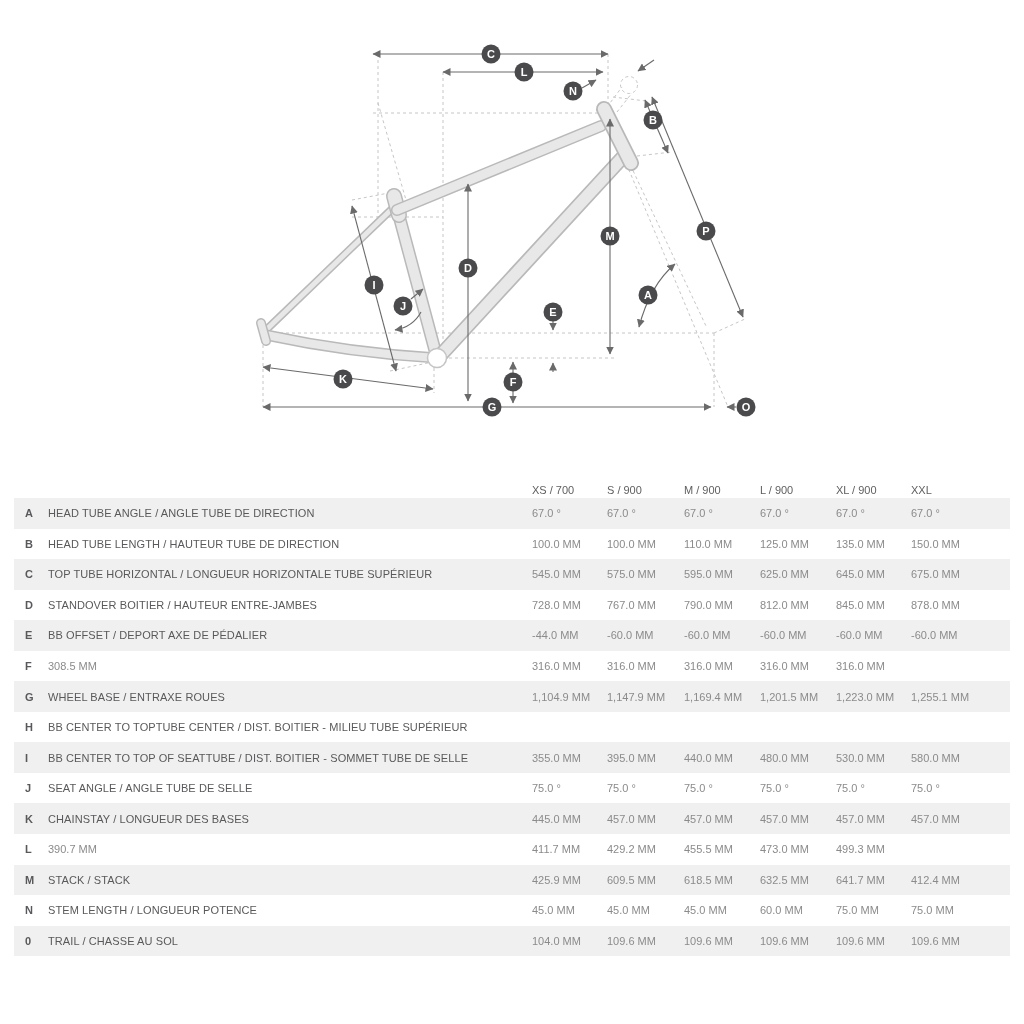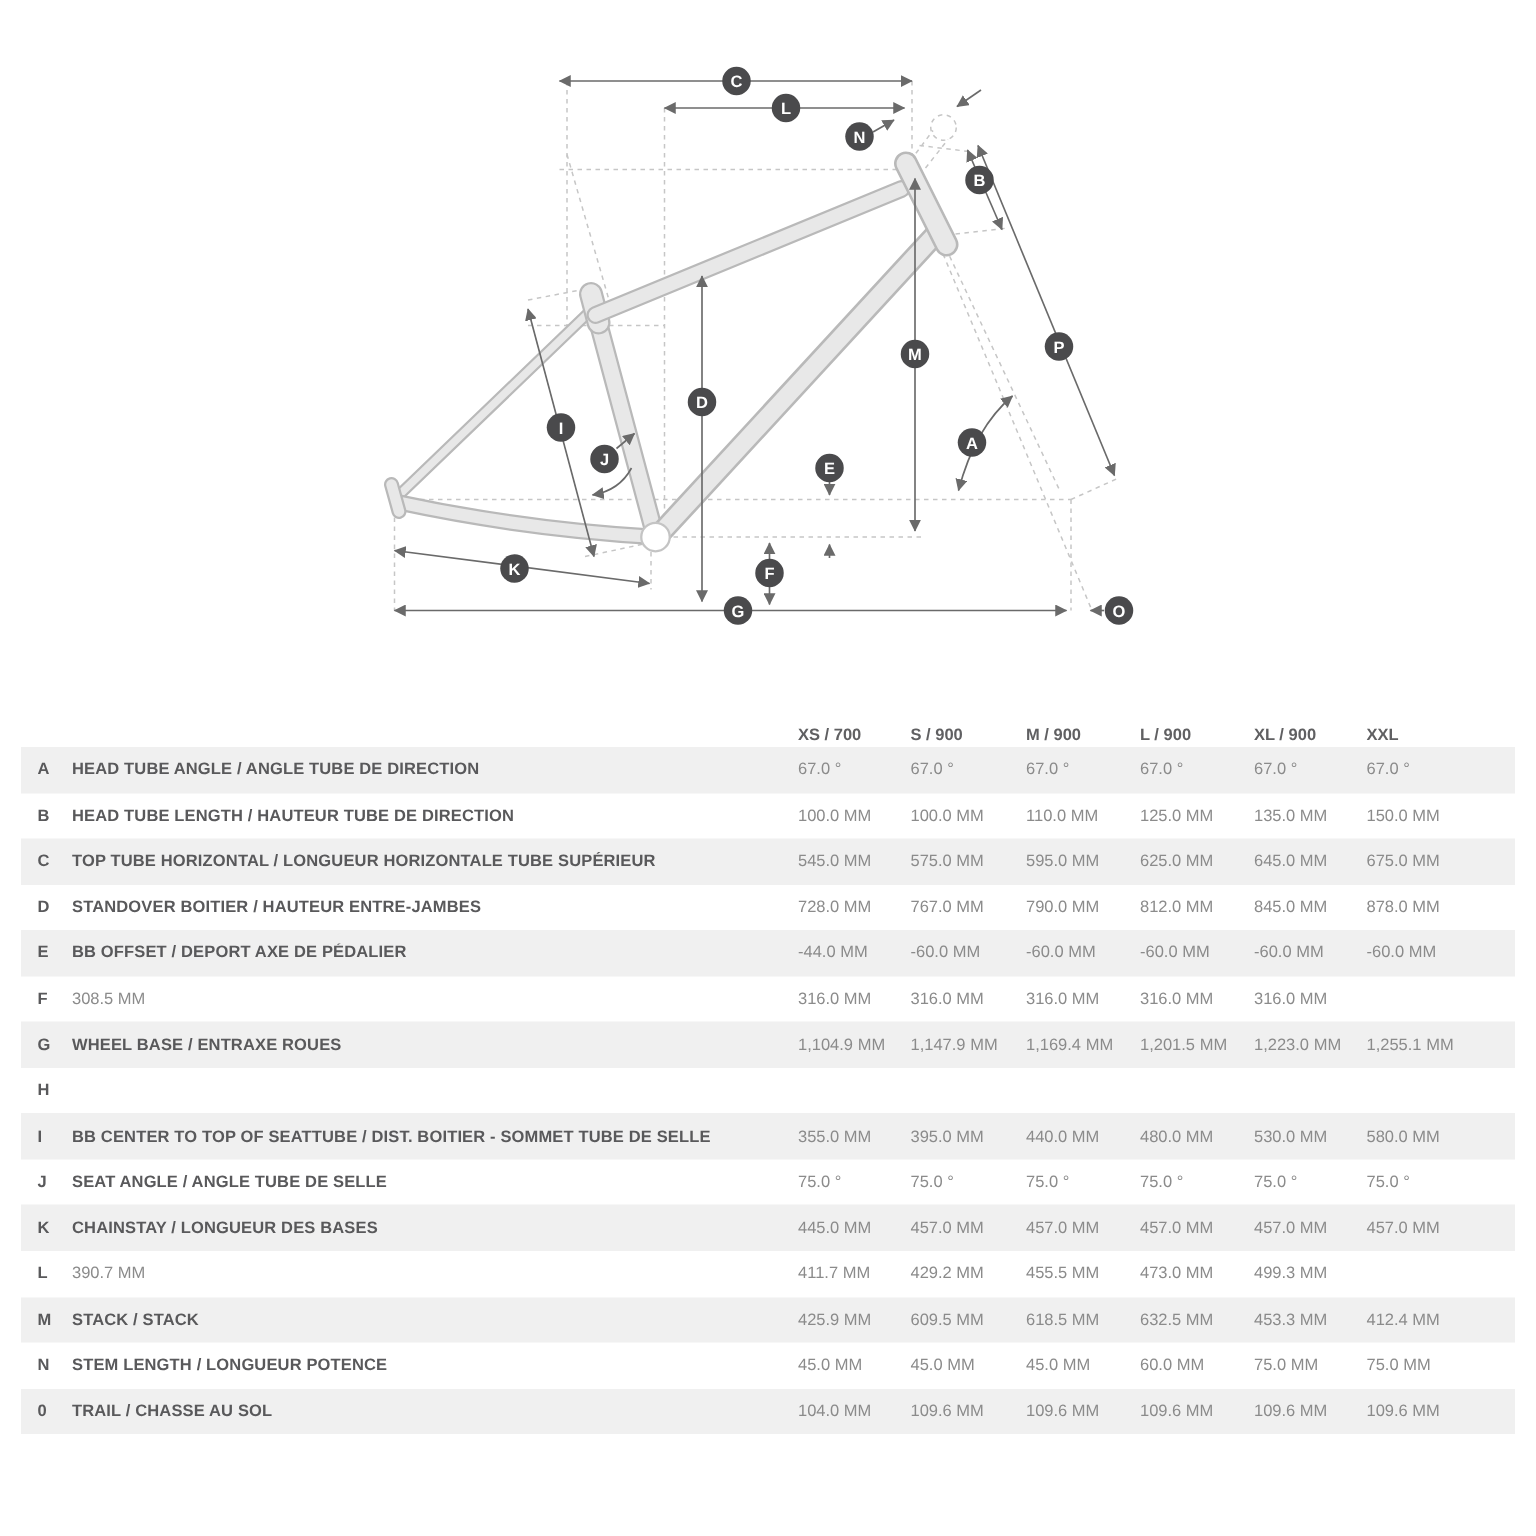--- a/index.html
+++ b/index.html
@@ -22,22 +22,22 @@
   .geo-table { position:absolute; left:14px; top:467px; width:996px; }
   .trow {
     display:grid;
     grid-template-columns:34px 484px 75px 77px 76px 76px 75px 1fr;
     height:30.55px; align-items:center;
   }
   .trow.head { height:31px; background:#ffffff; }
   .trow.alt { background:#f0f0f0; }
   .cell { font-size:11px; white-space:nowrap; overflow:hidden; }
   .cell.letter { padding-left:11px; font-weight:bold; color:#59595b; }
-  .cell.label  { font-weight:bold; color:#59595b; letter-spacing:0.1px; }
-  .cell.colhead { font-weight:bold; color:#606062;margin-top:14px; }
+  .cell.label  { font-weight:normal; color:#59595b; letter-spacing:0.1px; }
+  .cell.colhead { font-weight:normal; color:#606062;margin-top:14px; }
   .cell.value { color:#8b8b8b; }
 </style>
 </head>
 <body>
 
 <svg id="diagram-svg" width="1024" height="460" viewBox="0 0 1024 460" xmlns="http://www.w3.org/2000/svg">
   <defs>
     <marker id="arr" markerWidth="9" markerHeight="8" refX="7.5" refY="4" orient="auto-start-reverse" markerUnits="userSpaceOnUse">
       <path d="M0,0 L8,4 L0,8 Z" fill="#6a6a6a"></path>
     </marker>
@@ -247,20 +247,21 @@
       <div class="cell label">WHEEL BASE / ENTRAXE ROUES</div>
       <div class="cell value">1,104.9 MM</div>
       <div class="cell value">1,147.9 MM</div>
       <div class="cell value">1,169.4 MM</div>
       <div class="cell value">1,201.5 MM</div>
       <div class="cell value">1,223.0 MM</div>
       <div class="cell value">1,255.1 MM</div>
     </div>
     <div class="trow">
       <div class="cell letter">H</div>
+      <div class="cell label">BB CENTER TO TOPTUBE CENTER / DIST. BOITIER - MILIEU TUBE SUPÉRIEUR</div>
       <div class="cell value"></div>
       <div class="cell value"></div>
       <div class="cell value"></div>
       <div class="cell value"></div>
       <div class="cell value"></div>
       <div class="cell value"></div>
     </div>
     <div class="trow alt">
       <div class="cell letter">I</div>
       <div class="cell label">BB CENTER TO TOP OF SEATTUBE / DIST. BOITIER - SOMMET TUBE DE SELLE</div>
@@ -300,21 +301,21 @@
       <div class="cell value">473.0 MM</div>
       <div class="cell value">499.3 MM</div>
     </div>
     <div class="trow alt">
       <div class="cell letter">M</div>
       <div class="cell label">STACK / STACK</div>
       <div class="cell value">425.9 MM</div>
       <div class="cell value">609.5 MM</div>
       <div class="cell value">618.5 MM</div>
       <div class="cell value">632.5 MM</div>
-      <div class="cell value">453.3 MM</div>
+      <div class="cell value">641.7 MM</div>
       <div class="cell value">412.4 MM</div>
     </div>
     <div class="trow">
       <div class="cell letter">N</div>
       <div class="cell label">STEM LENGTH / LONGUEUR POTENCE</div>
       <div class="cell value">45.0 MM</div>
       <div class="cell value">45.0 MM</div>
       <div class="cell value">45.0 MM</div>
       <div class="cell value">60.0 MM</div>
       <div class="cell value">75.0 MM</div>

